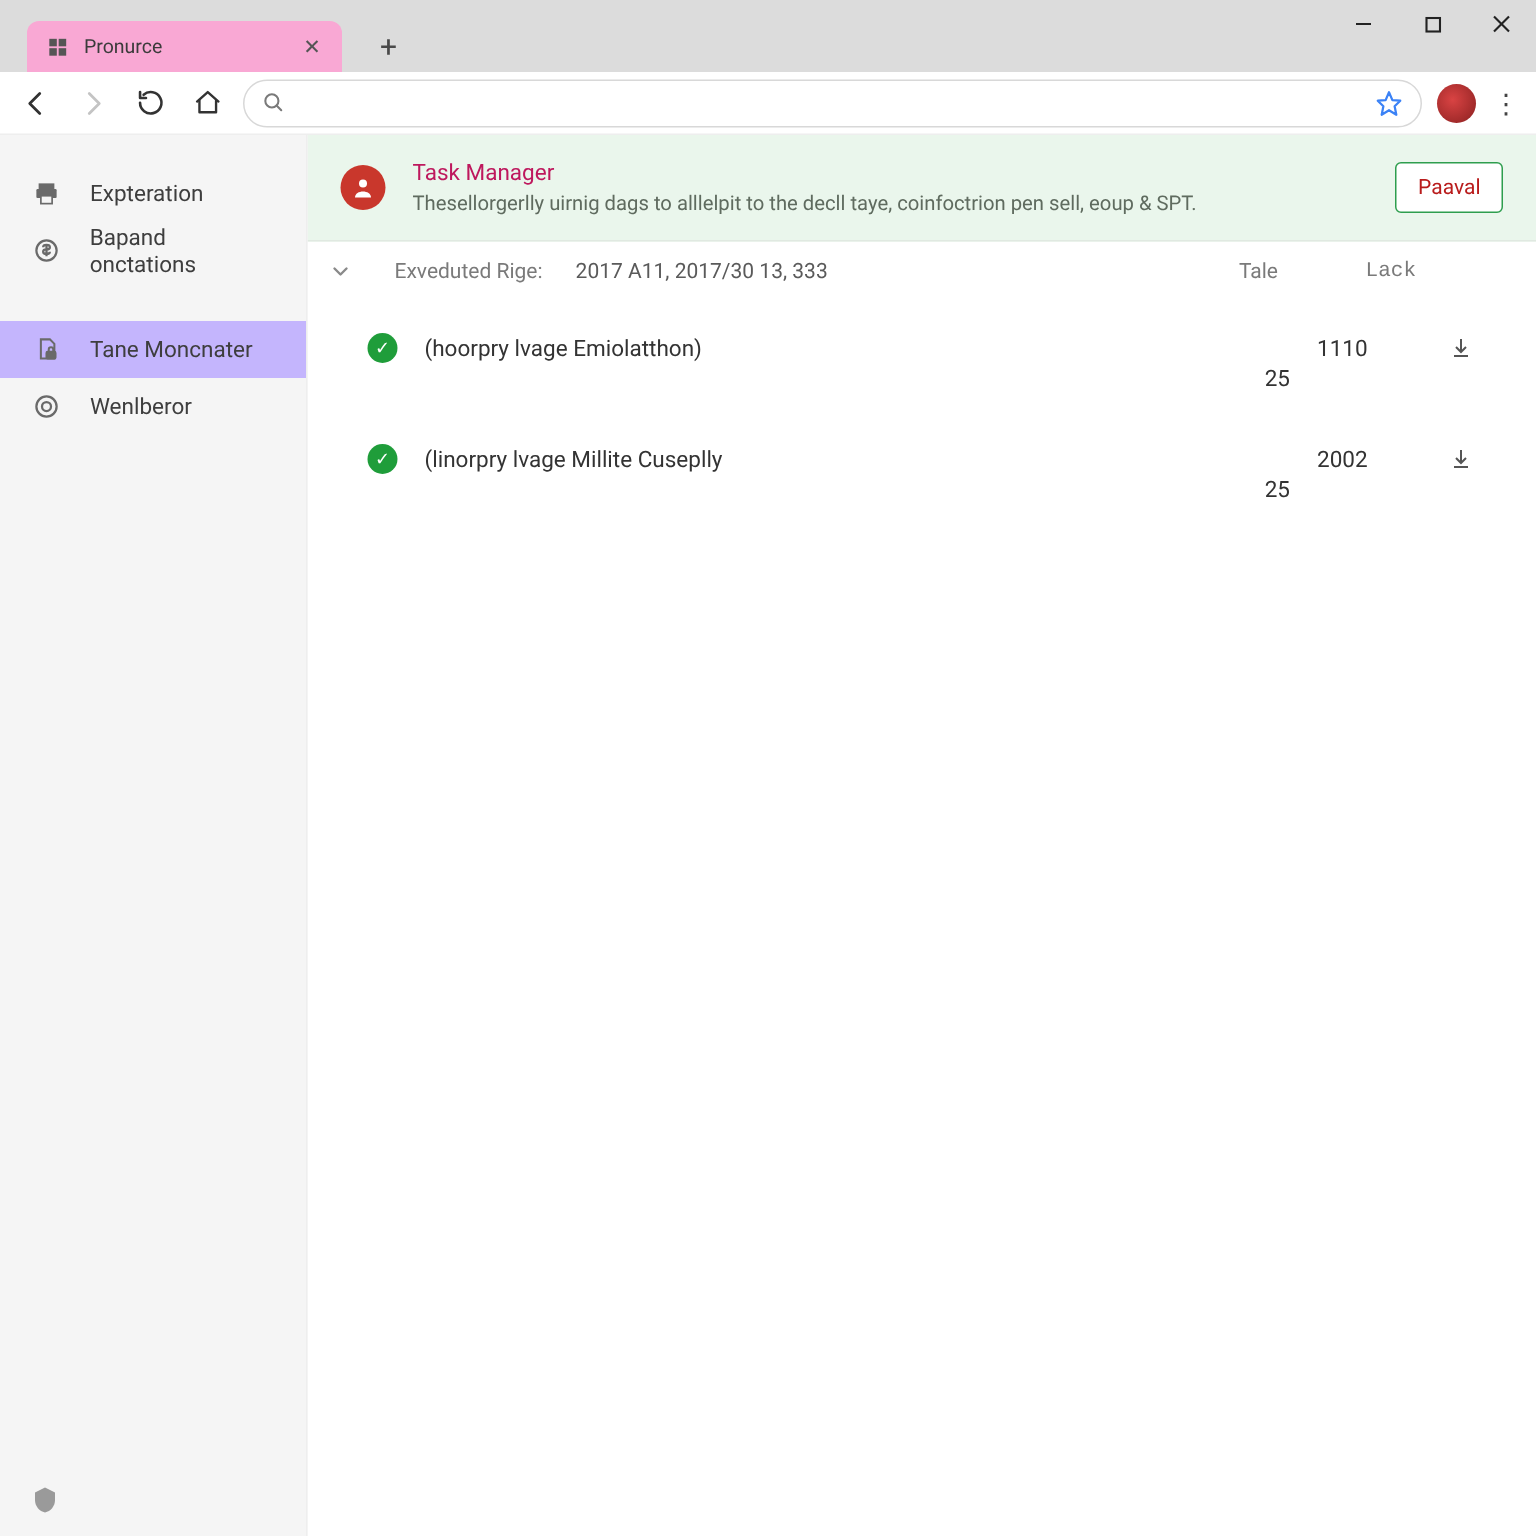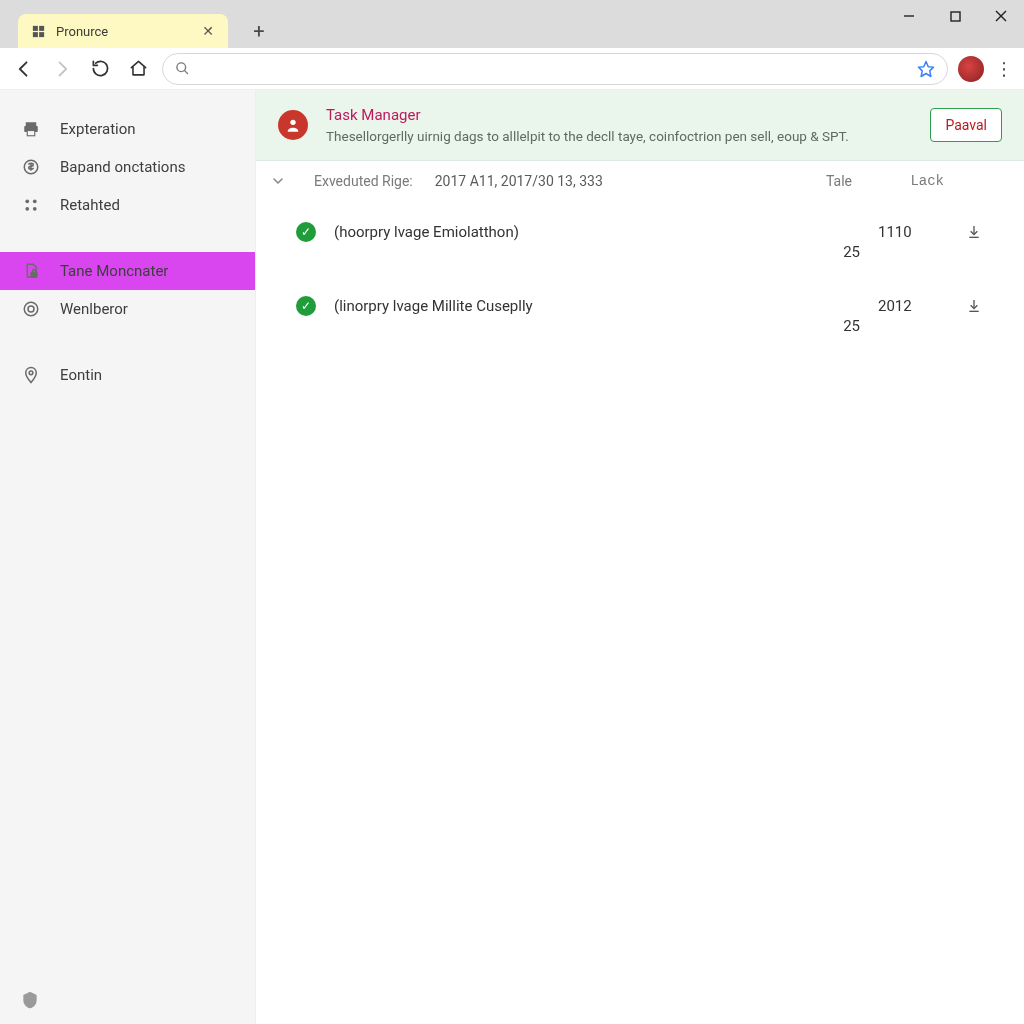--- a/index.html
+++ b/index.html
@@ -1,41 +1,41 @@
 <!DOCTYPE html>
 <html><head>
 <meta charset="utf-8">
 <style>
 * { box-sizing: border-box; margin: 0; padding: 0; font-family: -apple-system, BlinkMacSystemFont, "Segoe UI", Roboto, Arial, sans-serif; }
 html, body { width: 1024px; height: 1024px; overflow: hidden; background: #fff; }
 .titlebar { height: 48px; background: #dcdcdc; display: flex; align-items: flex-start; position: relative; }
 .tab-strip { display: flex; align-items: flex-end; height: 48px; padding-left: 18px; }
-.tab { display: flex; align-items: center; height: 34px; background: #fef9c3; border-top-left-radius: 8px; border-top-right-radius: 8px; padding: 0 12px; margin-top: 14px; min-width: 210px; position: relative; }
+.tab { display: flex; align-items: center; height: 34px; background: #f9a8d4; border-top-left-radius: 8px; border-top-right-radius: 8px; padding: 0 12px; margin-top: 14px; min-width: 210px; position: relative; }
 .tab .favicon { width: 16px; height: 16px; margin-right: 10px; display:flex; align-items:center; justify-content:center; color:#555;}
 .tab .title { font-size: 13px; color: #3b3b3b; flex: 1; }
 .tab .close { width: 16px; text-align: center; color: #555; font-size: 14px; cursor: pointer; }
 .new-tab { width: 34px; height: 34px; margin-top: 14px; display: flex; align-items: center; justify-content: center; color: #4a4a4a; font-size: 20px; cursor: pointer; margin-left: 14px; }
 .window-controls { position: absolute; right: 0; top: 0; display: flex; }
 .window-controls div { width: 46px; height: 32px; display: flex; align-items: center; justify-content: center; font-size: 14px; color: #222; cursor: pointer; }
 .toolbar { height: 42px; background: #fff; border-bottom: 1px solid #eee; display: flex; align-items: center; padding: 0 10px; gap: 10px; }
 .nav-btn { width: 28px; height: 28px; display: flex; align-items: center; justify-content: center; border-radius: 14px; cursor: pointer; color: #3b3b3b; }
 .nav-btn.disabled { color: #bdbdbd; cursor: default; }
 .omnibox { flex: 1; height: 32px; border: 1px solid #d8d8d8; border-radius: 16px; display: flex; align-items: center; padding: 0 12px; gap: 8px; }
 .omnibox .search-ic { color: #7a7a7a; }
 .omnibox input { border: none; outline: none; flex: 1; font-size: 14px; background: transparent; }
 .omnibox .star { color: #3b82f6; }
 .avatar { width: 26px; height: 26px; border-radius: 13px; background: radial-gradient(circle at 40% 40%, #d94343, #8a2020); }
 .menu-dots { width: 20px; text-align: center; font-size: 18px; color: #444; cursor: pointer; }
 
 .app-body { display: flex; height: calc(1024px - 48px - 42px); }
-.sidebar { width: 256px; background: #f5f5f5; border-right: 1px solid #eee; display: flex; flex-direction: column; padding-top: 20px; position: relative; }
+.sidebar { width: 205px; background: #f5f5f5; border-right: 1px solid #eee; display: flex; flex-direction: column; padding-top: 20px; position: relative; }
 .side-group { margin-bottom: 28px; }
 .side-item { display: flex; align-items: center; height: 38px; padding: 0 20px; gap: 18px; color: #3e3e3e; font-size: 15px; cursor: pointer; }
 .side-item .ic { width: 22px; color: #6a6a6a; display:flex; align-items:center; justify-content:center; }
-.side-item.active { background: #d946ef; }
+.side-item.active { background: #c4b5fd; }
 .side-bottom { position: absolute; bottom: 14px; left: 20px; color: #8a8a8a; }
 
 .main { flex: 1; background: #fff; display: flex; flex-direction: column; }
 .banner { background: #eaf6ec; padding: 16px 22px; display: flex; align-items: center; gap: 18px; border-bottom: 1px solid #e0e9e1; }
 .banner .badge { width: 30px; height: 30px; border-radius: 15px; background: #c9372c; display: flex; align-items: center; justify-content: center; color: #fff; flex-shrink:0; }
 .banner .texts { flex: 1; }
 .banner .title { font-weight: 400; color: #be185d; font-size: 15px; margin-bottom: 4px; }
 .banner .desc { color: #5f6b5f; font-size: 13.5px; }
 .banner .action { border: 1.5px solid #2e9e4e; color: #b91c1c; background: #fff; padding: 8px 14px; border-radius: 4px; font-size: 14px; cursor: pointer; }
 
@@ -152,62 +152,40 @@
         </div>
         <div class="side-item">
           <span class="ic">
             <svg width="18" height="18" viewBox="0 0 24 24" fill="none" stroke="#6a6a6a" stroke-width="2">
               <circle cx="12" cy="12" r="9"></circle>
               <path d="M12 7v10M9 9c0-1 1-2 3-2s3 1 3 2-1 2-3 2-3 1-3 2 1 2 3 2 3-1 3-2"></path>
             </svg>
           </span>
           <span>Bapand onctations</span>
         </div>
-        <div class="side-item">
-          <span class="ic">
-            <svg width="18" height="18" viewBox="0 0 24 24" fill="#6a6a6a">
-              <circle cx="7" cy="7" r="2.5"></circle>
-              <circle cx="17" cy="7" r="2.5"></circle>
-              <circle cx="7" cy="17" r="2.5"></circle>
-              <circle cx="17" cy="17" r="2.5"></circle>
-            </svg>
-          </span>
-          <span>Retahted</span>
-        </div>
       </div>
     <div class="side-group" id="sg2">
         <div class="side-item active">
           <span class="ic">
             <svg width="18" height="18" viewBox="0 0 24 24" fill="none" stroke="#6a6a6a" stroke-width="1.8">
               <path d="M7 3h8l4 4v13H7z"></path>
               <rect x="12" y="14" width="8" height="6" rx="1" fill="#6a6a6a"></rect>
               <path d="M14 14v-2a2 2 0 0 1 4 0v2" fill="none"></path>
             </svg>
           </span>
           <span>Tane Moncnater</span>
         </div>
         <div class="side-item">
           <span class="ic">
             <svg width="18" height="18" viewBox="0 0 24 24" fill="none" stroke="#6a6a6a" stroke-width="2">
               <circle cx="12" cy="12" r="9"></circle>
               <circle cx="12" cy="12" r="4"></circle>
             </svg>
           </span>
           <span>Wenlberor</span>
-        </div>
-      </div>
-    <div class="side-group" id="sg3">
-        <div class="side-item">
-          <span class="ic">
-            <svg width="18" height="18" viewBox="0 0 24 24" fill="none" stroke="#6a6a6a" stroke-width="2">
-              <path d="M12 2C8 2 5 5 5 9c0 5 7 13 7 13s7-8 7-13c0-4-3-7-7-7z"></path>
-              <circle cx="12" cy="9" r="2.5"></circle>
-            </svg>
-          </span>
-          <span>Eontin</span>
         </div>
       </div>
     <div class="side-bottom">
       <svg width="20" height="20" viewBox="0 0 24 24" fill="#9a9a9a">
           <path d="M12 2 4 6v6c0 5 3.5 9 8 10 4.5-1 8-5 8-10V6l-8-4z"></path>
         </svg>
     </div>
   </div>
 
   <div class="main">
@@ -251,21 +229,21 @@
               <path d="M12 3v12" stroke="#555" stroke-width="2"></path>
               <polyline points="7 11 12 16 17 11" fill="none" stroke="#555" stroke-width="2"></polyline>
               <line x1="5" y1="20" x2="19" y2="20" stroke="#555" stroke-width="2"></line>
             </svg>
           </span>
         </div>
         <div class="row">
           <span class="status">✓</span>
           <span class="name">(linorpry lvage Millite Cuseplly</span>
           <span class="num1">25</span>
-          <span class="num2">2012</span>
+          <span class="num2">2002</span>
           <span class="dl">
             <svg width="16" height="16" viewBox="0 0 24 24" fill="#555">
               <path d="M12 3v12"></path>
               <path d="M12 3v12" stroke="#555" stroke-width="2"></path>
               <polyline points="7 11 12 16 17 11" fill="none" stroke="#555" stroke-width="2"></polyline>
               <line x1="5" y1="20" x2="19" y2="20" stroke="#555" stroke-width="2"></line>
             </svg>
           </span>
         </div>
       </div>

